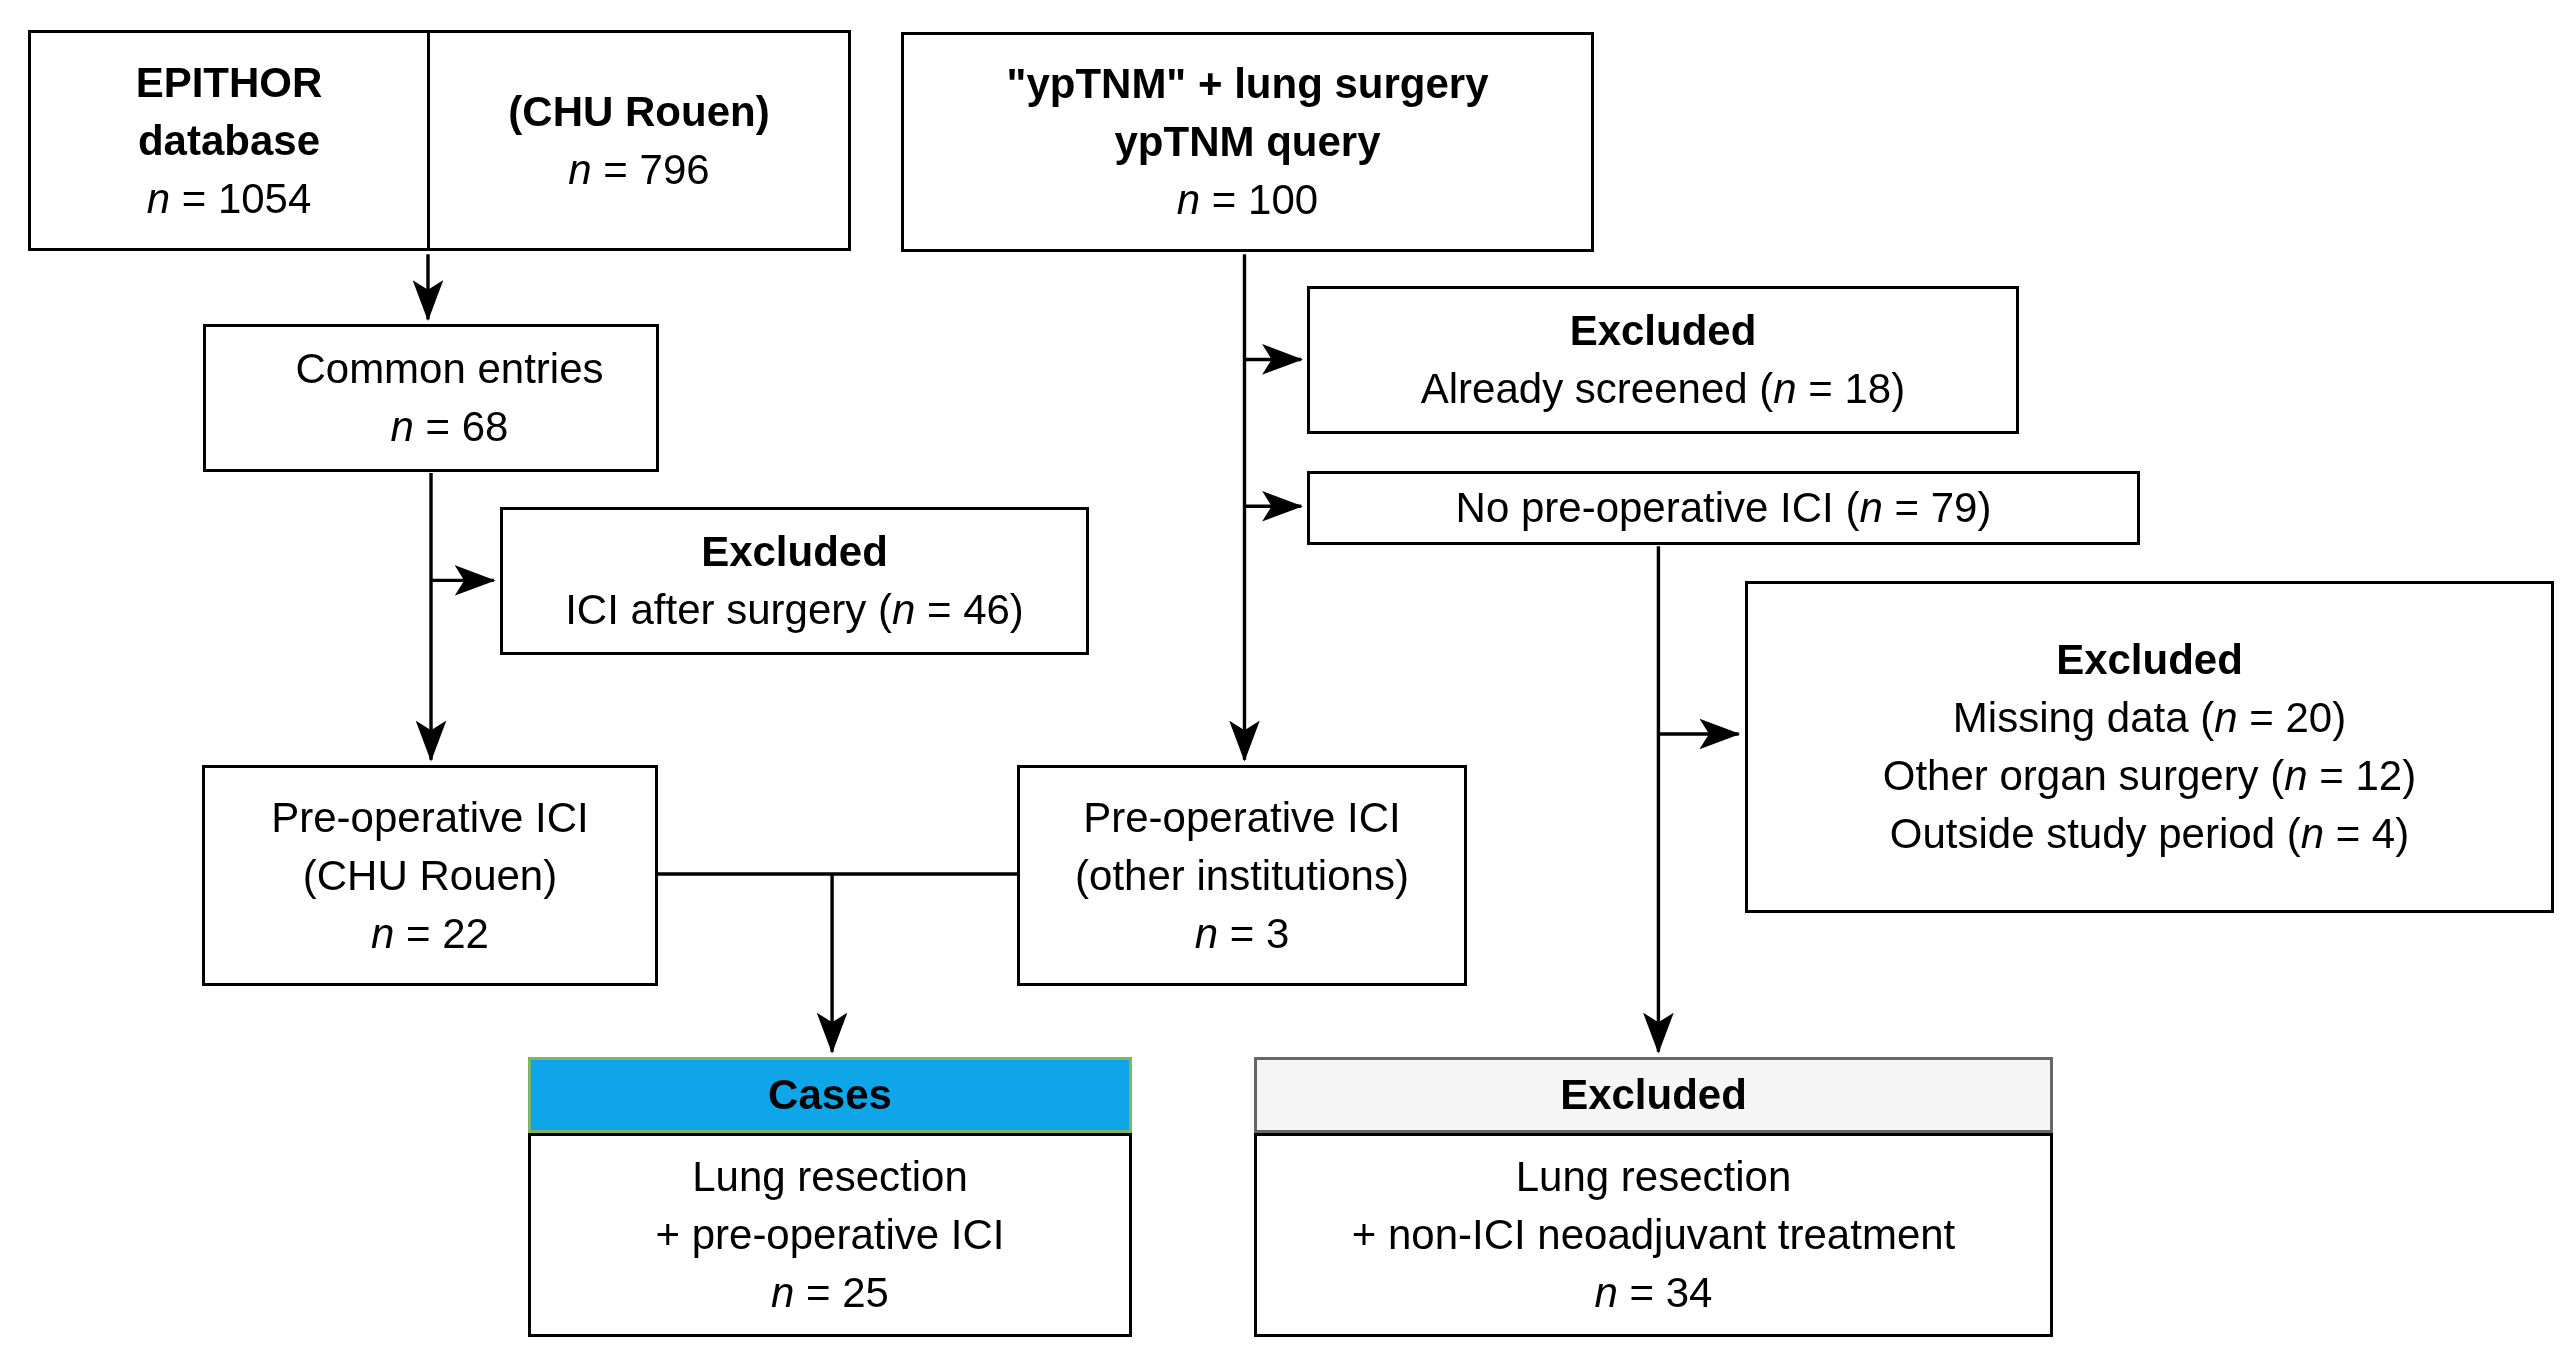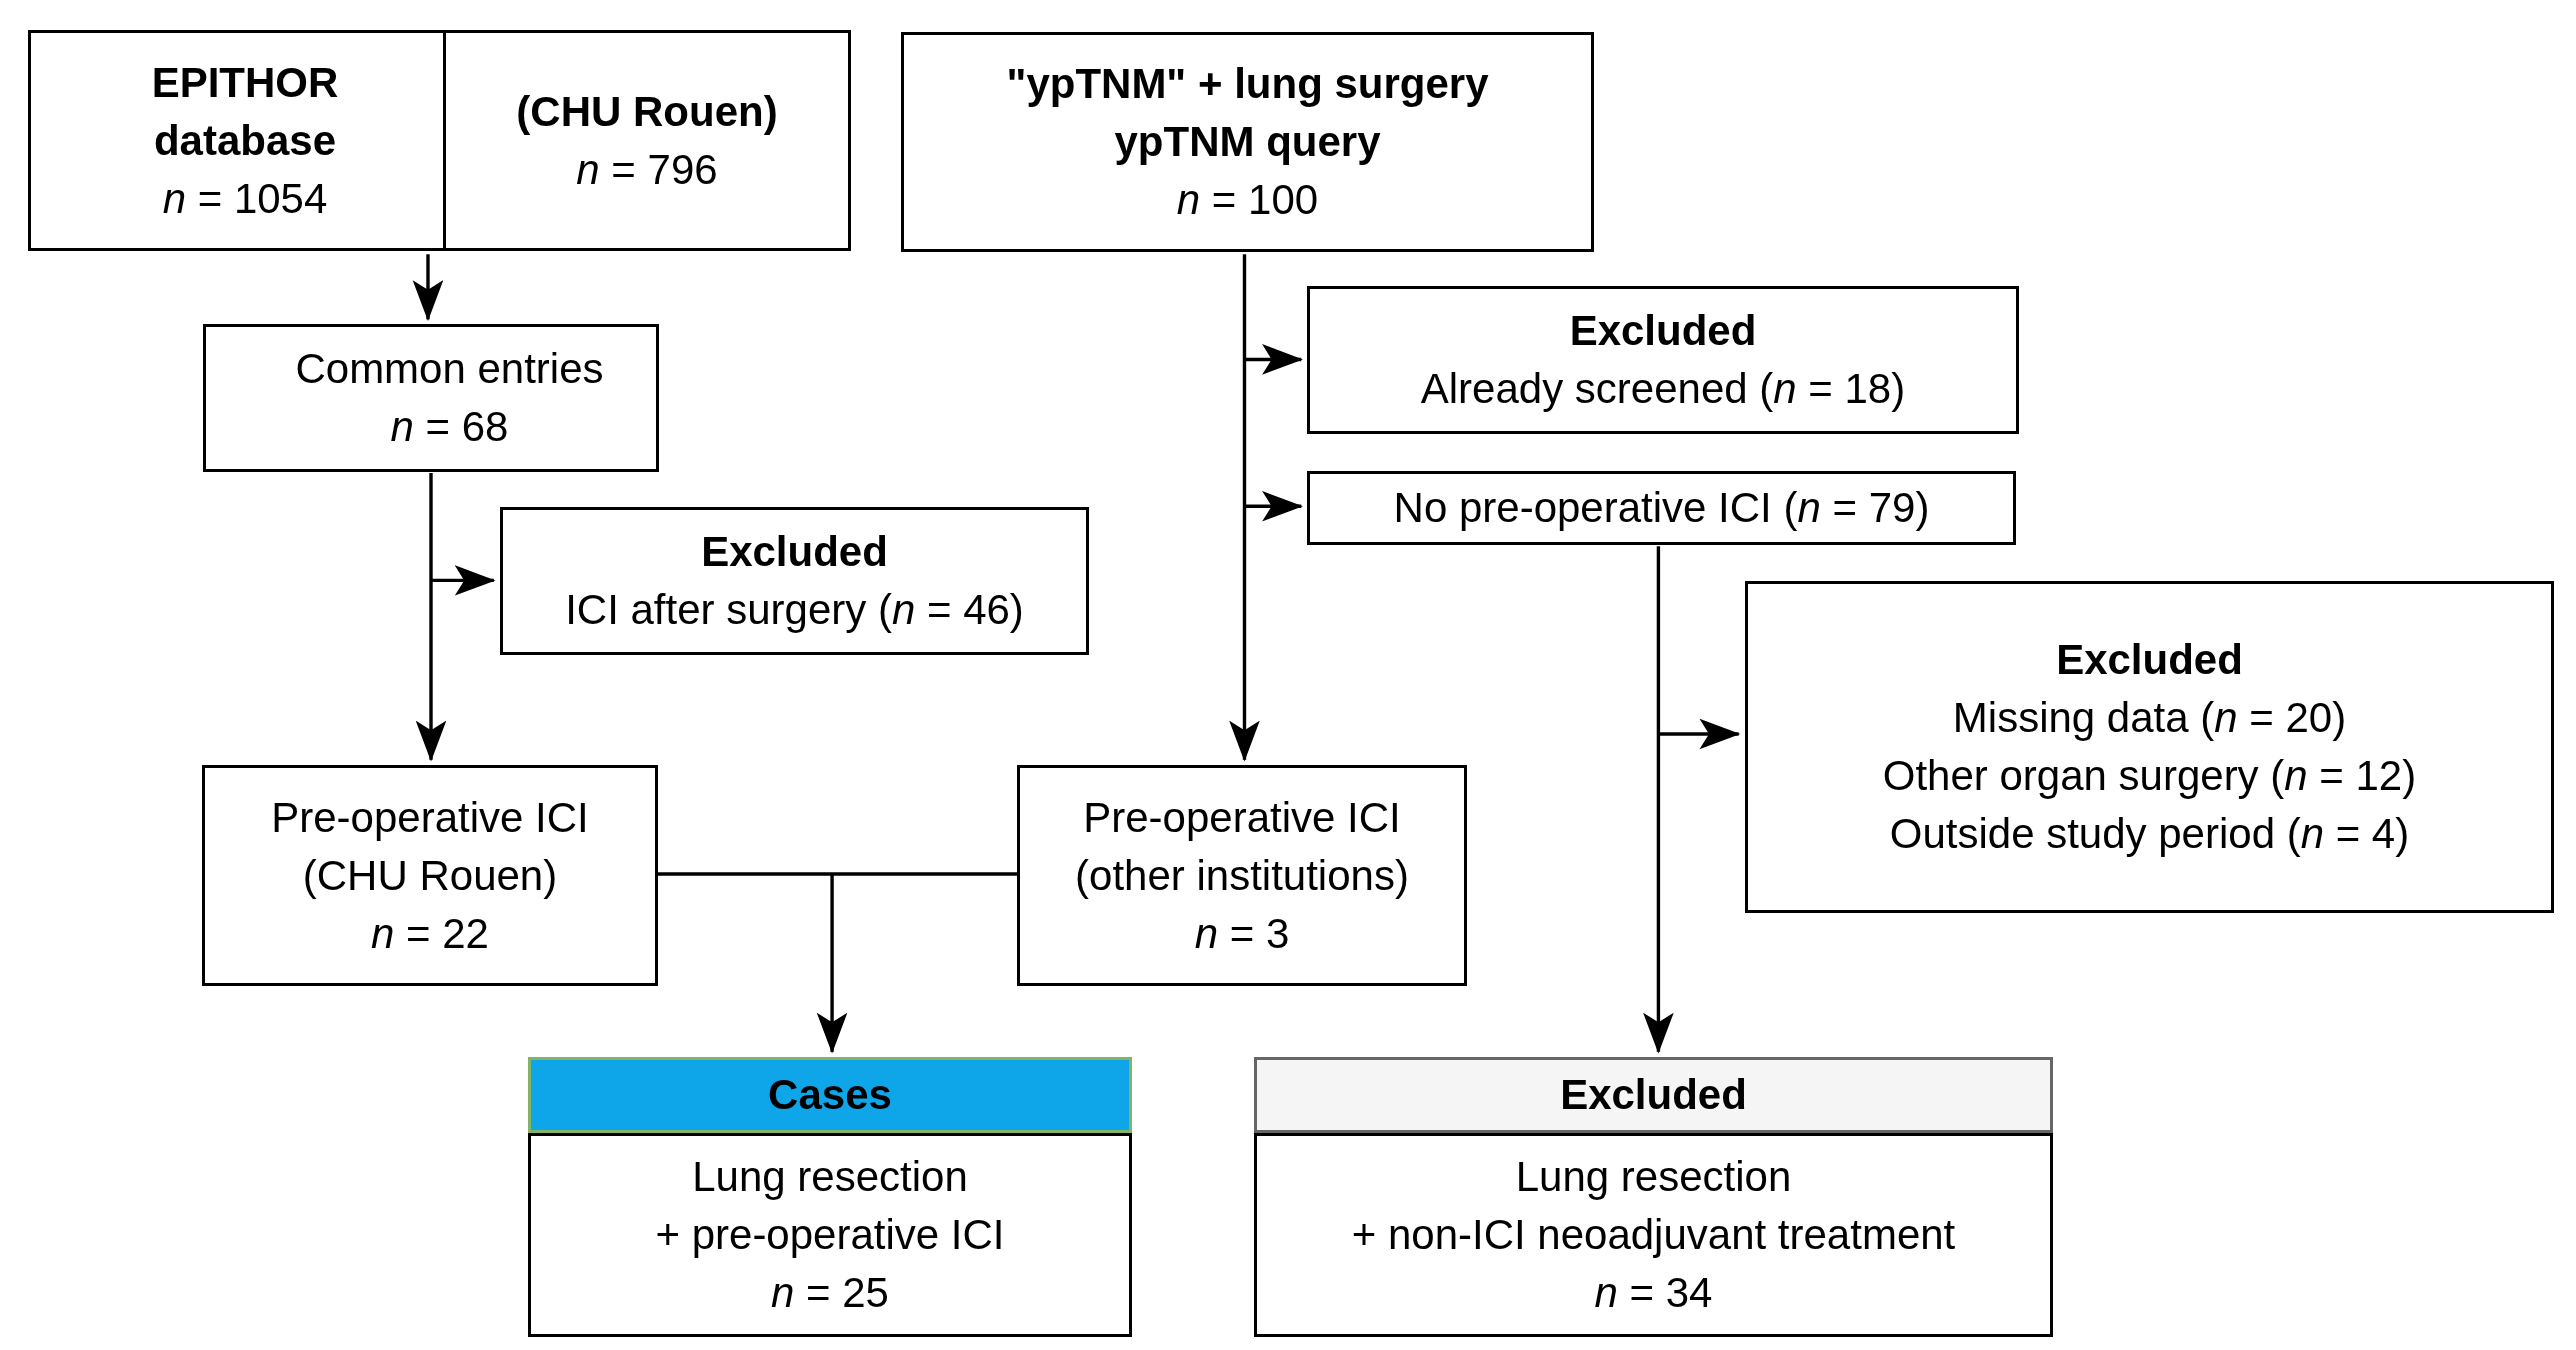--- a/index.html
+++ b/index.html
@@ -16,21 +16,21 @@
     border:3.8px solid #000000; background:#ffffff;
     display:flex; flex-direction:column; justify-content:center; align-items:center;
     text-align:center; font-size:42px; line-height:58px;
   }
   .bold { font-weight:700; }
   .dual { flex-direction:row; align-items:stretch; }
   .dual .cell {
     display:flex; flex-direction:column; justify-content:center; align-items:center;
     text-align:center;
   }
-  .dual .cell-left { width:396px; border-right:3.8px solid #000000;margin-left:16px; }
+  .dual .cell-left { width:396px; border-right:3.8px solid #000000; }
   .dual .cell-right { flex:1; }
   .group { position:absolute; box-sizing:border-box; }
   .group .hdr {
     box-sizing:border-box; height:76px;
     display:flex; justify-content:center; align-items:center;
     font-size:42px; font-weight:700; text-align:center;
   }
   .hdr-cases  { background:#0ea5e9; border:3.8px solid #82b366; }
   .hdr-controls { background:#f5f5f5; border:3.8px solid #666666; }
   .group .bdy {
@@ -87,21 +87,21 @@
   <div class="box" style="left:203px; top:324px; width:456px; height:148px;padding-left:37px;">
     <div class="line">Common entries</div>
     <div class="line"><i>n</i> = 68</div>
   </div>
 
   <div class="box" style="left:1307px; top:286px; width:712px; height:148px;">
     <div class="line bold">Excluded</div>
     <div class="line">Already screened (<i>n</i> = 18)</div>
   </div>
 
-  <div class="box" style="left:1307px; top:471px; width:709px; height:74px;">
+  <div class="box" style="left:1307px; top:471px; width:833px; height:74px;">
     <div class="line">No pre-operative ICI (<i>n</i> = 79)</div>
   </div>
 
   <div class="box" style="left:500px; top:507px; width:589px; height:148px;">
     <div class="line bold">Excluded</div>
     <div class="line">ICI after surgery (<i>n</i> = 46)</div>
   </div>
 
   <div class="box" style="left:1745px; top:581px; width:809px; height:332px;">
     <div class="line bold">Excluded</div>

